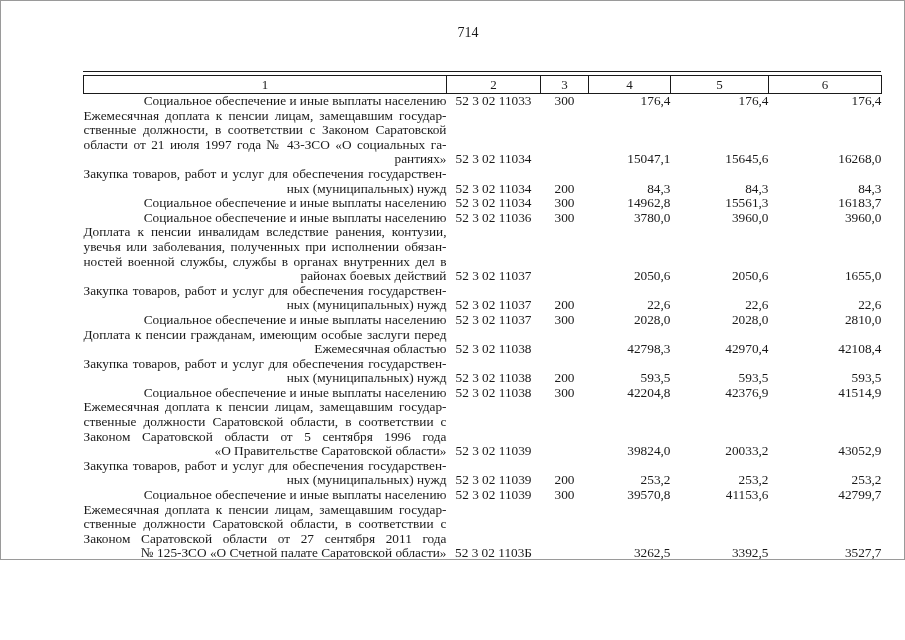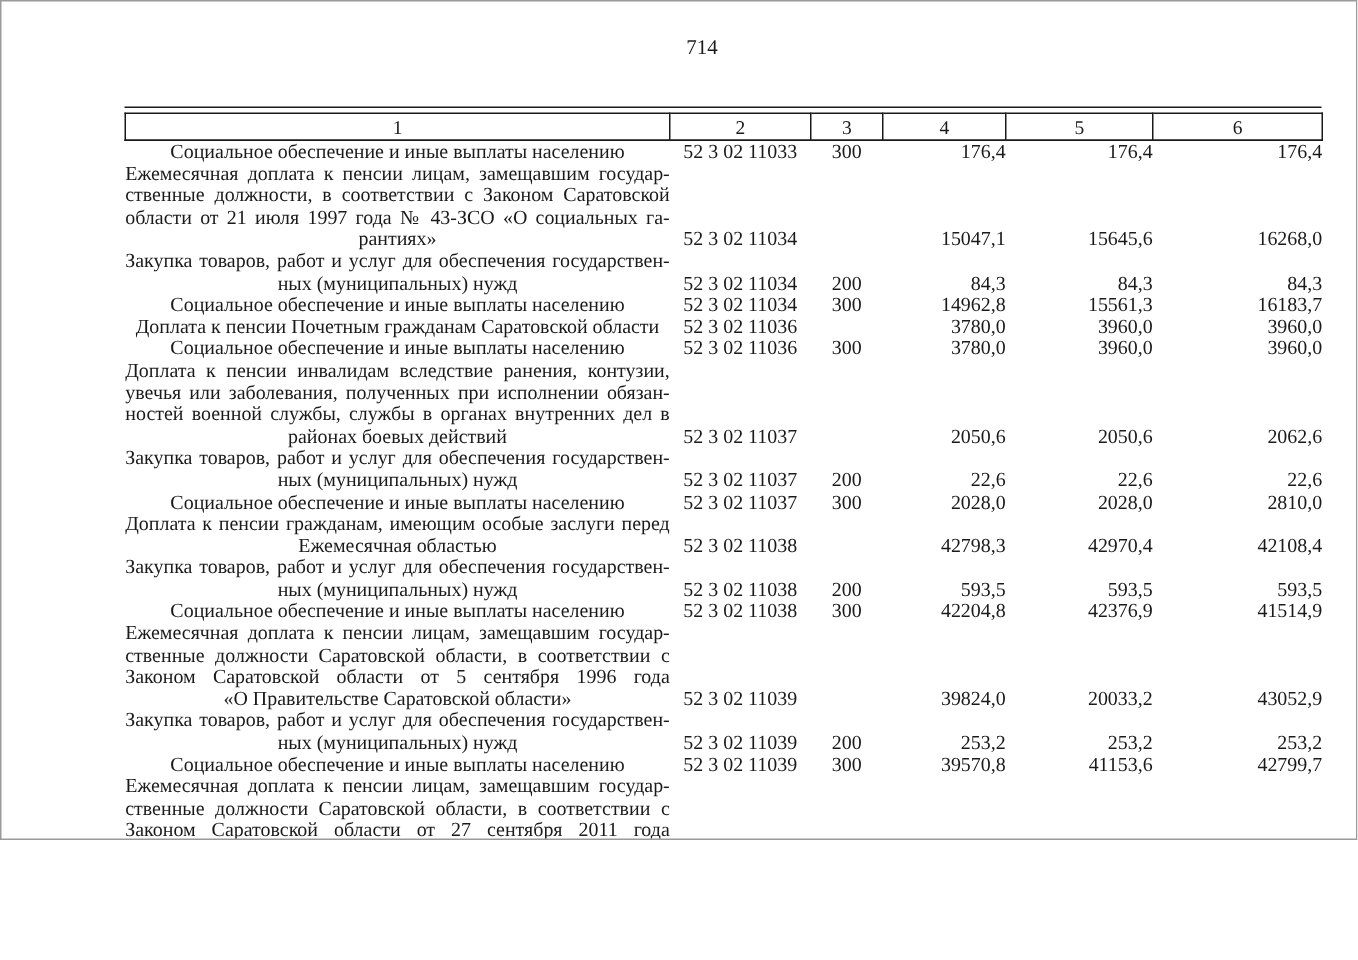--- a/index.html
+++ b/index.html
@@ -39,21 +39,21 @@
     vertical-align:bottom;
     padding:0;
     line-height:14.6px;
   }
   td.c1{text-align:left;padding:0 2px 0 8px;}
   td.c2{text-align:center;white-space:nowrap;}
   td.c3{text-align:center;white-space:nowrap;}
   td.c4{text-align:right;padding-right:4px;white-space:nowrap;}
   td.c5{text-align:right;padding-right:9px;white-space:nowrap;}
   td.c6{text-align:right;padding-right:2px;white-space:nowrap;}
-  .line{text-align:center;}
+  .line{text-align:right;}
   .just{text-align:justify;text-align-last:justify;}
 </style>
 </head>
 <body>
 
 <div class="page">
 
   <div class="folio">714</div>
 
   <div class="tablewrap">
@@ -118,50 +118,40 @@
               <div class="line">Социальное обеспечение и иные выплаты населению</div>
             </td>
             <td class="c2">52 3 02 11034</td>
             <td class="c3">300</td>
             <td class="c4">14962,8</td>
             <td class="c5">15561,3</td>
             <td class="c6">16183,7</td>
           </tr>
           <tr>
             <td class="c1">
-              <div class="line">Доплата к пенсии Почетным гражданам Саратовской области</div>
-            </td>
-            <td class="c2">52 3 02 11036</td>
-            <td class="c3"></td>
-            <td class="c4">3780,0</td>
-            <td class="c5">3960,0</td>
-            <td class="c6">3960,0</td>
-          </tr>
-          <tr>
-            <td class="c1">
               <div class="line">Социальное обеспечение и иные выплаты населению</div>
             </td>
             <td class="c2">52 3 02 11036</td>
             <td class="c3">300</td>
             <td class="c4">3780,0</td>
             <td class="c5">3960,0</td>
             <td class="c6">3960,0</td>
           </tr>
           <tr>
             <td class="c1">
               <div class="line just">Доплата к пенсии инвалидам вследствие ранения, контузии,</div>
               <div class="line just">увечья или заболевания, полученных при исполнении обязан-</div>
               <div class="line just">ностей военной службы, службы в органах внутренних дел в</div>
               <div class="line">районах боевых действий</div>
             </td>
             <td class="c2">52 3 02 11037</td>
             <td class="c3"></td>
             <td class="c4">2050,6</td>
             <td class="c5">2050,6</td>
-            <td class="c6">2062,6</td>
+            <td class="c6">1655,0</td>
           </tr>
           <tr>
             <td class="c1">
               <div class="line just">Закупка товаров, работ и услуг для обеспечения государствен-</div>
               <div class="line">ных (муниципальных) нужд</div>
             </td>
             <td class="c2">52 3 02 11037</td>
             <td class="c3">200</td>
             <td class="c4">22,6</td>
             <td class="c5">22,6</td>

